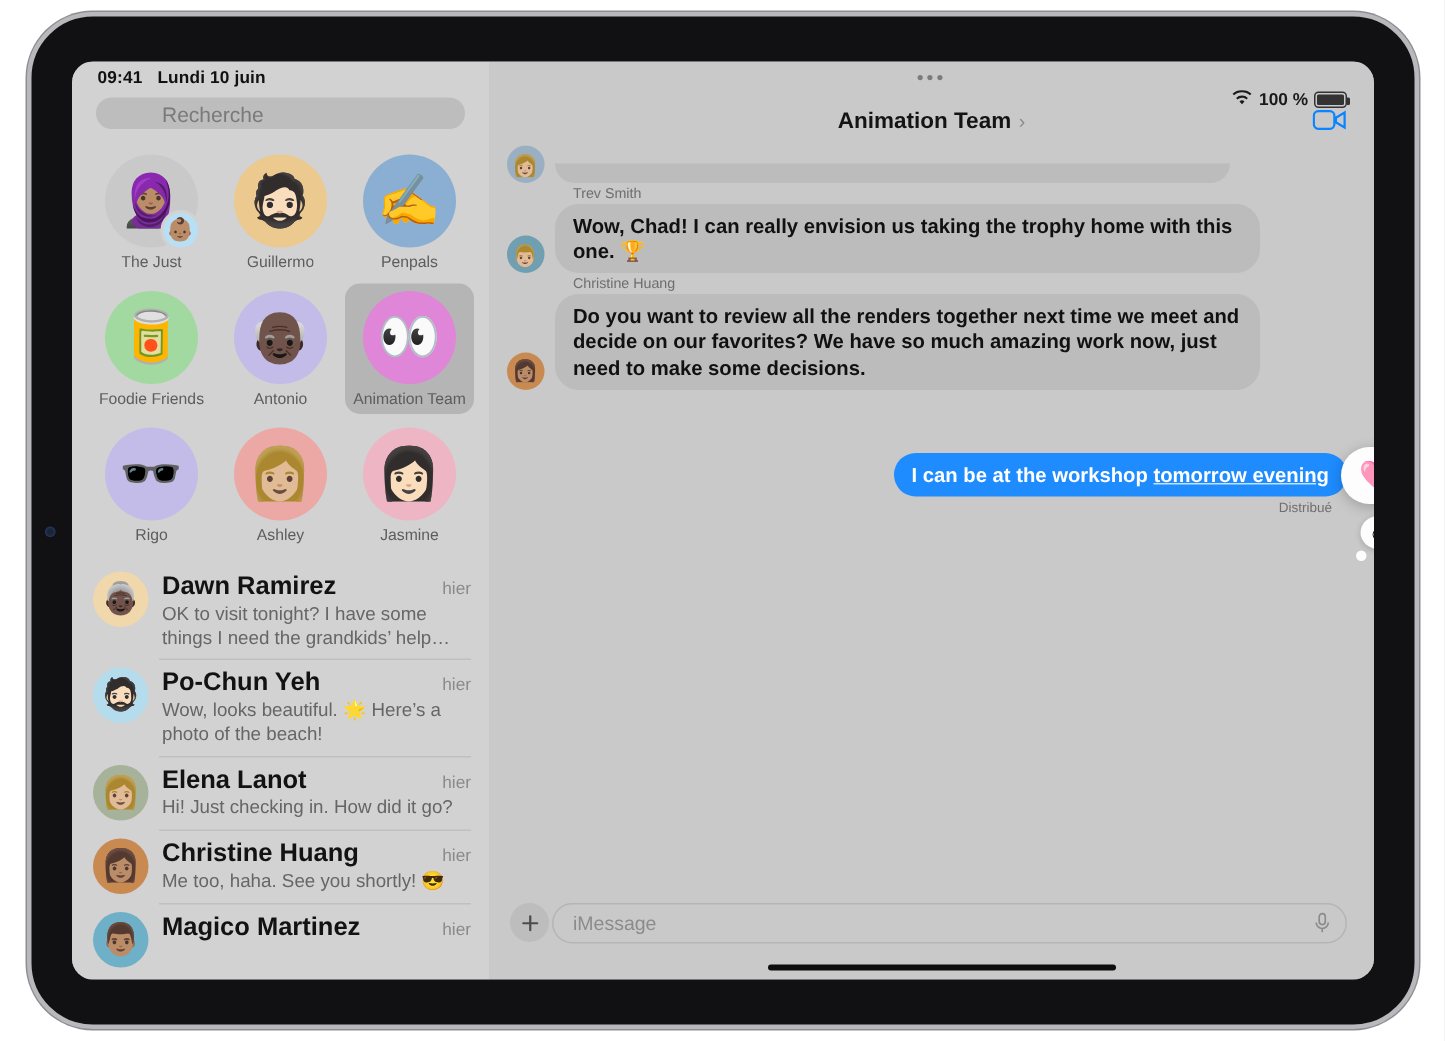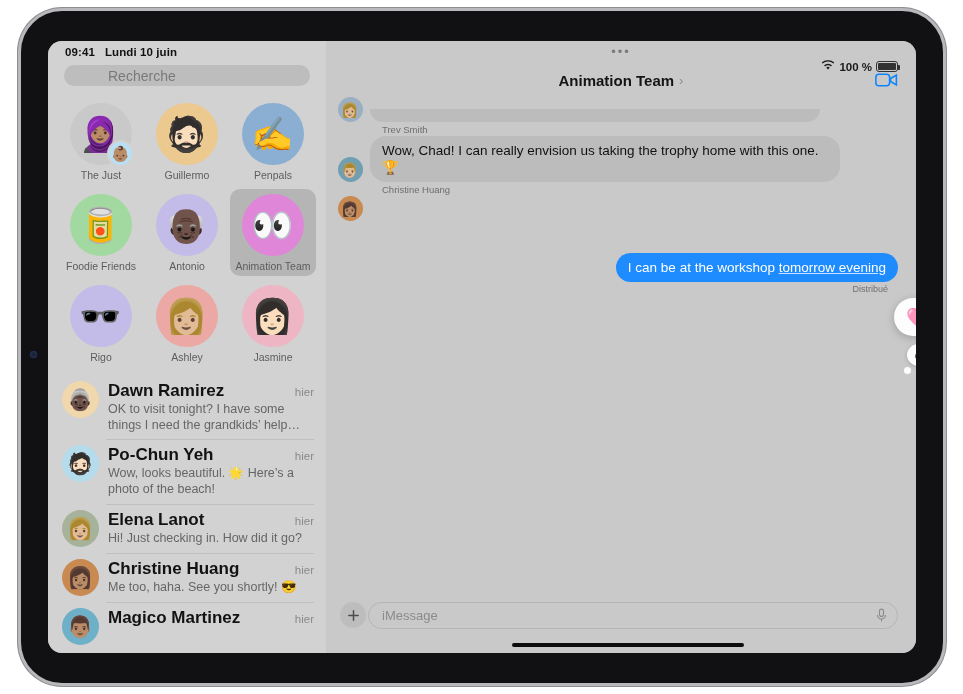--- a/index.html
+++ b/index.html
@@ -220,20 +220,21 @@
     margin-left: 44px; margin-bottom: 1px;
   }
   .bubble {
     background: #bcbcbc;
     color: #111;
     border-radius: 16px;
     padding: 6px 12px;
     font-size: 13.5px;
     line-height: 1.27;
     max-width: 470px;
+    font-weight: bold;
   }
   .bubble.out {
     background: #1e8bff;
     color: #fff;
     border-radius: 17px;
   }
   .bubble.out u { text-decoration-color: rgba(255,255,255,.75); }
   .row-out { justify-content: flex-end; }
   .bubble.cut {
     height: 13px; padding: 0; width: 450px;
@@ -462,22 +463,23 @@
               <div class="bubble cut"></div>
             </div>
             <div class="sender-name">Trev Smith</div>
             <div class="msg-row">
               <div class="msg-av" style="background:#6f9fb0">👨🏼</div>
               <div class="bubble">Wow, Chad! I can really envision us taking the trophy home with this one. 🏆</div>
             </div>
             <div class="sender-name">Christine Huang</div>
             <div class="msg-row">
               <div class="msg-av" style="background:#c98a52">👩🏽</div>
-            </div>
-            <div class="msg-row row-out" style="margin-top: 32px;">
+              <div class="bubble">Do you want to review all the renders together next time we meet and decide on our favorites? We have so much amazing work now, just need to make some decisions.</div>
+            </div>
+            <div class="msg-row row-out" style="margin-top: 42px;">
               <div class="bubble out"><span>I can be at the workshop </span><u>tomorrow evening</u></div>
             </div>
             <div class="delivered">Distribué</div>
           </div>
 
         <div id="tapback">
             <span class="tb">🩷</span>
           </div>
         <div class="tb-tail">
           <div class="b1">☺</div>

